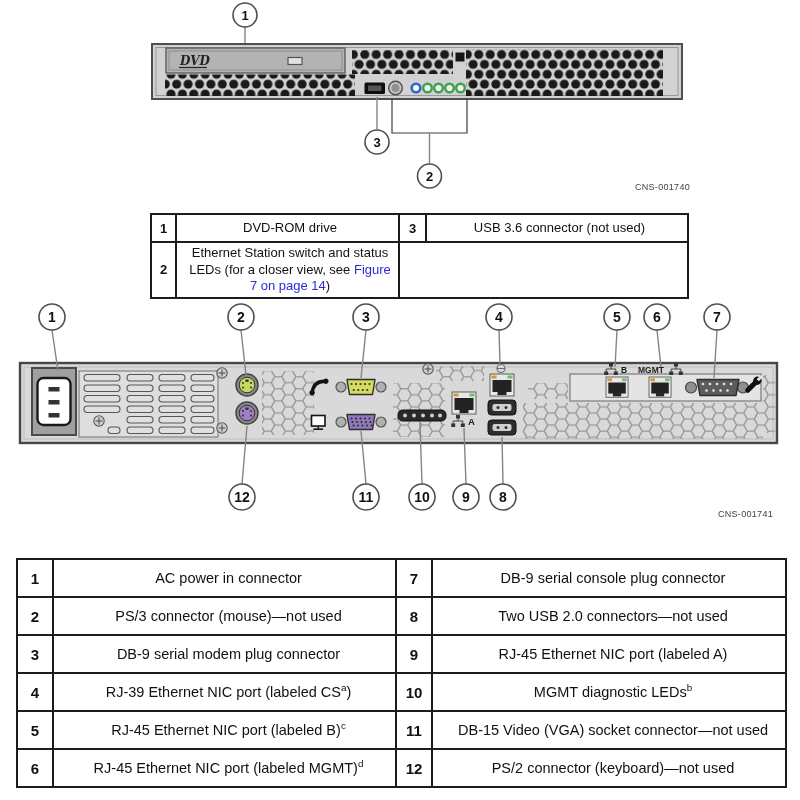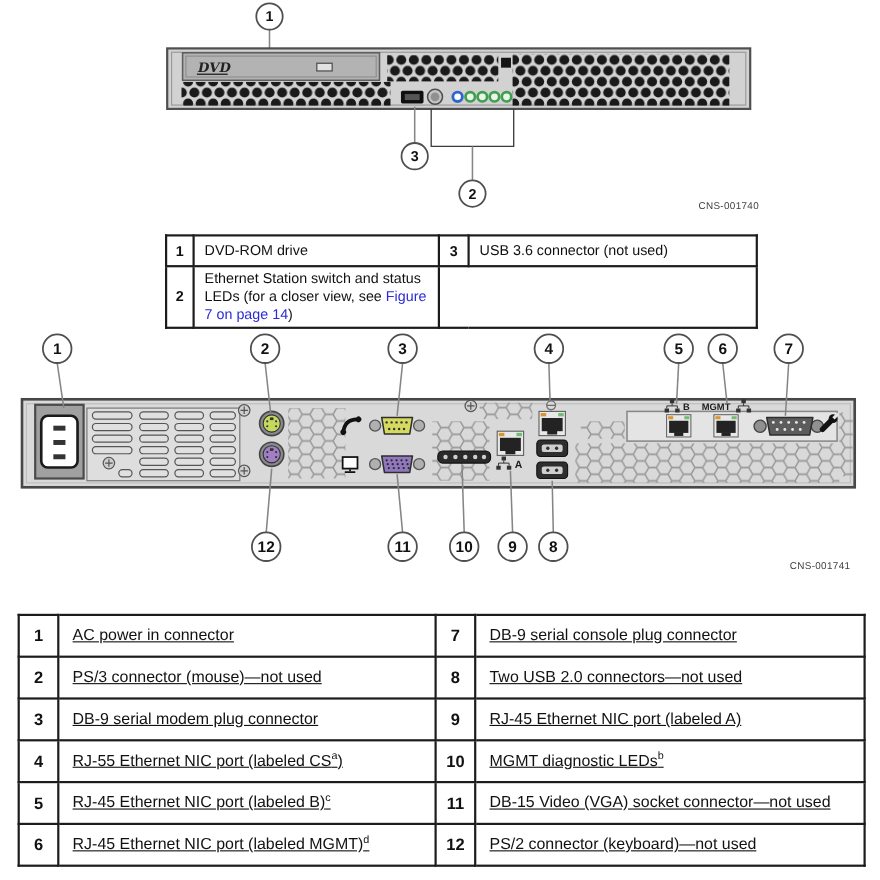--- a/index.html
+++ b/index.html
@@ -13,28 +13,28 @@
   .cnum-lg{font-size:14px;}
   .callout-line{stroke:#858585;stroke-width:1.4;fill:none;}
   .bracket{stroke:#3c3c3c;stroke-width:1.2;fill:none;}
   .cns{font-size:9px;fill:#3f3f3f;letter-spacing:0.3px;}
   .portlabel{font-size:8.5px;font-weight:bold;fill:#1d1d1d;}
   .dvdlogo{font-family:"DejaVu Serif","Liberation Serif",serif;font-style:italic;font-weight:bold;font-size:12px;fill:#222;}
   
   table.spec{border-collapse:collapse;table-layout:fixed;position:absolute;background:#fff;}
   table.spec td{border:2px solid #1c1c1c;vertical-align:middle;box-sizing:border-box;}
   td.numcell{text-align:center;font-weight:bold;}
-  td.desccell{text-align:left;}
+  td.desccell{text-align:center;}
   #front-table{left:150px;top:213px;width:537px;font-size:13px;}
   #front-table td.desccell{padding:2px 4px 2px 9px;line-height:16.5px;}
   #front-table tr.r1 td{height:28px;}
   #front-table tr.r2 td{height:44px;}
   #rear-table{left:16px;top:558px;width:769px;font-size:14.5px;}
   #rear-table td{height:38px;}
-  #rear-table td.desccell{padding:0 4px 0 12px;text-decoration:underline;}
+  #rear-table td.desccell{padding:0 4px 0 12px;}
   #rear-table td.numcell{font-size:15px;}
   a.figlink{color:#2b2bd6;text-decoration:none;cursor:pointer;}
   sup{font-size:68%;line-height:0;}
 </style>
 </head>
 <body>
 
 <div id="page">
 
   <div class="fig" style="top:0;">
@@ -434,21 +434,21 @@
       <td class="desccell"><span>Two USB 2.0 connectors—not used</span><sup></sup><span></span></td>
     </tr>
     <tr>
       <td class="numcell">3</td>
       <td class="desccell"><span>DB-9 serial modem plug connector</span><sup></sup><span></span></td>
       <td class="numcell">9</td>
       <td class="desccell"><span>RJ-45 Ethernet NIC port (labeled A)</span><sup></sup><span></span></td>
     </tr>
     <tr>
       <td class="numcell">4</td>
-      <td class="desccell"><span>RJ-55 Ethernet NIC port (labeled CS</span><sup>a</sup><span>)</span></td>
+      <td class="desccell"><span>RJ-39 Ethernet NIC port (labeled CS</span><sup>a</sup><span>)</span></td>
       <td class="numcell">10</td>
       <td class="desccell"><span>MGMT diagnostic LEDs</span><sup>b</sup><span></span></td>
     </tr>
     <tr>
       <td class="numcell">5</td>
       <td class="desccell"><span>RJ-45 Ethernet NIC port (labeled B)</span><sup>c</sup><span></span></td>
       <td class="numcell">11</td>
       <td class="desccell"><span>DB-15 Video (VGA) socket connector—not used</span><sup></sup><span></span></td>
     </tr>
     <tr>

